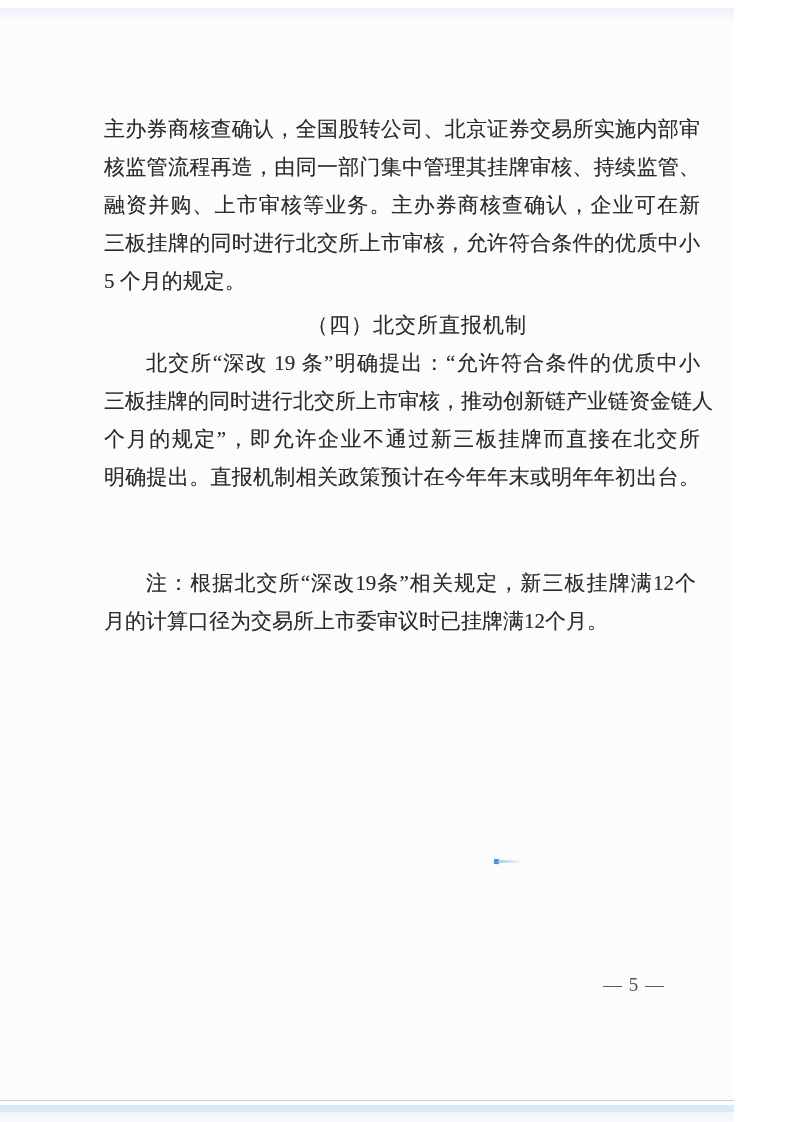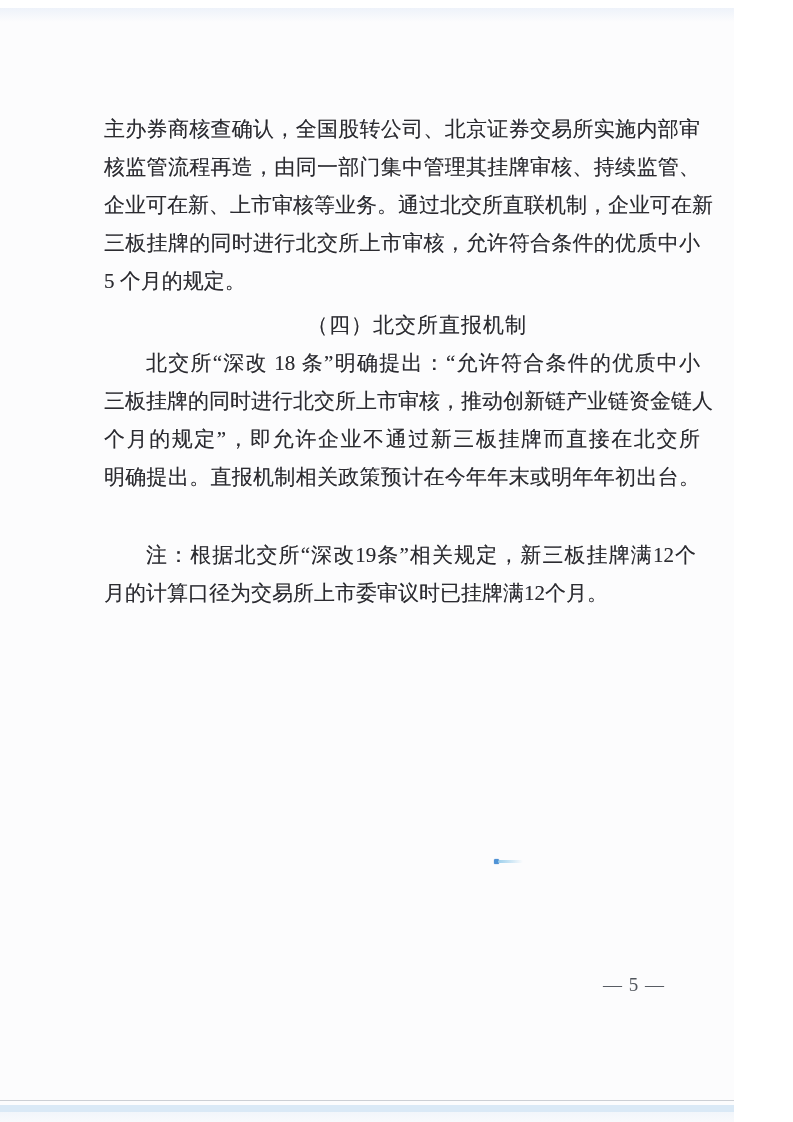--- a/index.html
+++ b/index.html
@@ -74,21 +74,21 @@
   .section-heading {
     top: 298px;
     font-size: 22px;
     text-indent: 30px;
     letter-spacing: 1px;
     text-align: center;
   }
   .direct-report-paragraph { top: 336px; }
   .first-indent { text-indent: 42px; }
   .footnote {
-    top: 528px;
+    top: 556px;
     width: 592px;
   }
   .footnote .line { font-size: 21px; }
   .footnote-indent { text-indent: 42px; }
   
   .page-number {
     position: absolute;
     left: 594px; top: 963px;
     width: 80px; height: 28px;
     line-height: 28px;
@@ -123,31 +123,31 @@
 <body>
 
 <div class="page">
 
   <div class="scan-top-tint"></div>
   <div class="scan-right-edge"></div>
 
   <div class="text-block opening-paragraph">
     <div class="line just">主办券商核查确认，全国股转公司、北京证券交易所实施内部审</div>
     <div class="line just">核监管流程再造，由同一部门集中管理其挂牌审核、持续监管、</div>
-    <div class="line just">企业可在新、上市审核等业务。通过北交所直联机制，企业可在新</div>
+    <div class="line just">融资并购、上市审核等业务。主办券商核查确认，企业可在新</div>
     <div class="line just">三板挂牌的同时进行北交所上市审核，允许符合条件的优质中小</div>
     <div class="line">5 个月的规定。</div>
   </div>
 
   <div class="text-block section-heading">
     <div class="line">（四）北交所直报机制</div>
   </div>
 
   <div class="text-block direct-report-paragraph">
-    <div class="line just first-indent">北交所“深改 18 条”明确提出：“允许符合条件的优质中小</div>
+    <div class="line just first-indent">北交所“深改 19 条”明确提出：“允许符合条件的优质中小</div>
     <div class="line just">三板挂牌的同时进行北交所上市审核，推动创新链产业链资金链人</div>
     <div class="line just">个月的规定”，即允许企业不通过新三板挂牌而直接在北交所</div>
     <div class="line just">明确提出。直报机制相关政策预计在今年年末或明年年初出台。</div>
   </div>
 
   <div class="text-block footnote">
     <div class="line just footnote-indent">注：根据北交所“深改19条”相关规定，新三板挂牌满12个</div>
     <div class="line">月的计算口径为交易所上市委审议时已挂牌满12个月。</div>
   </div>
 

